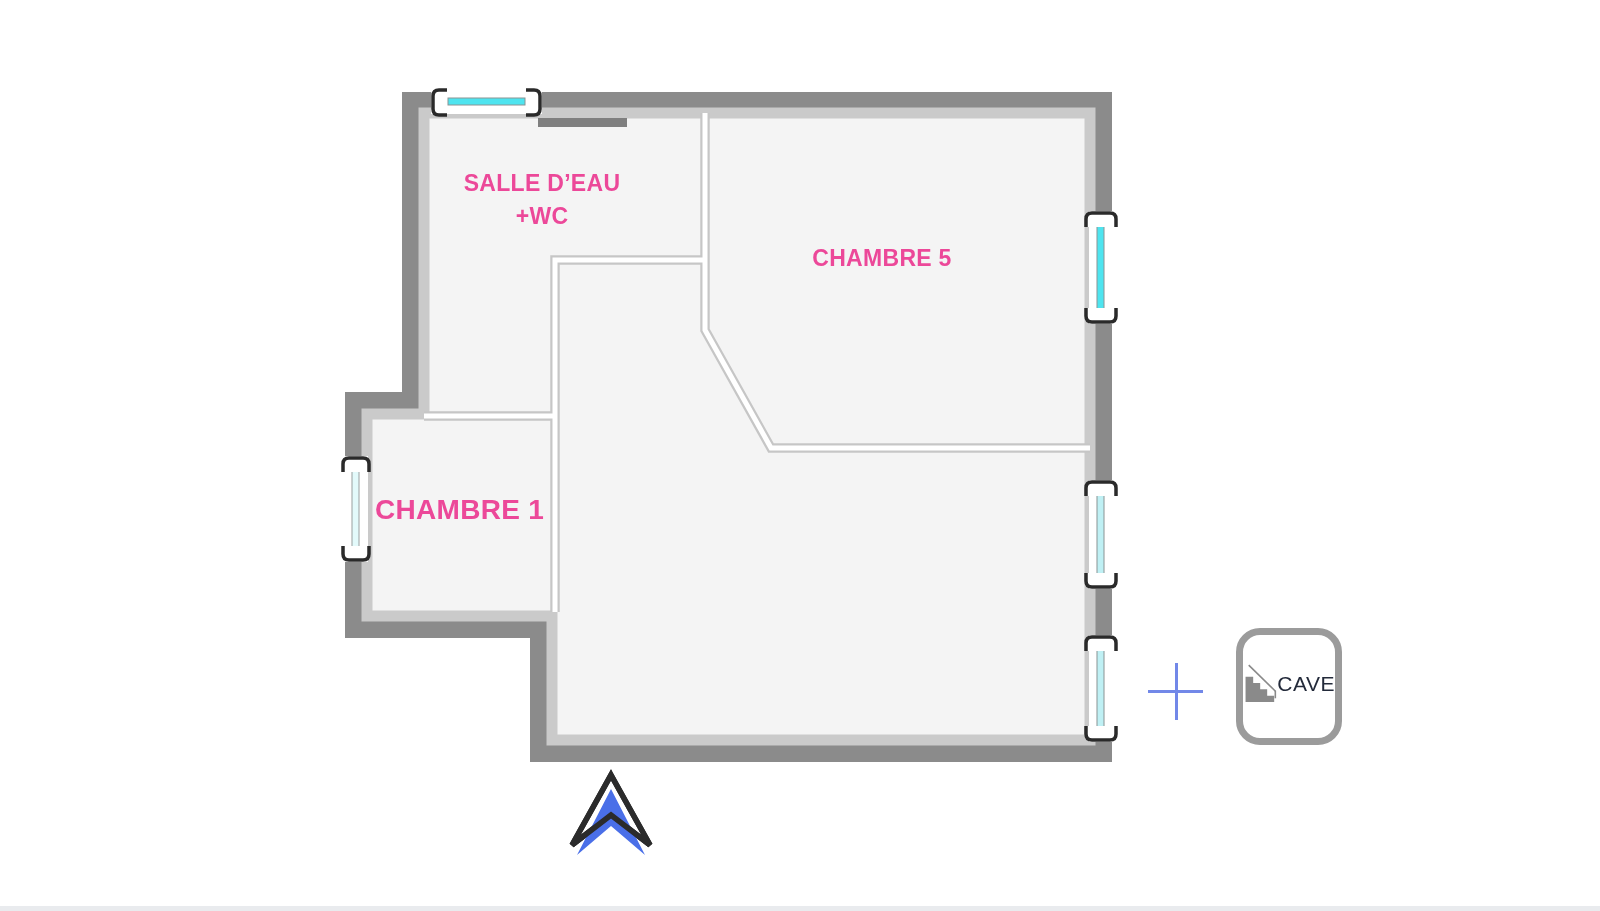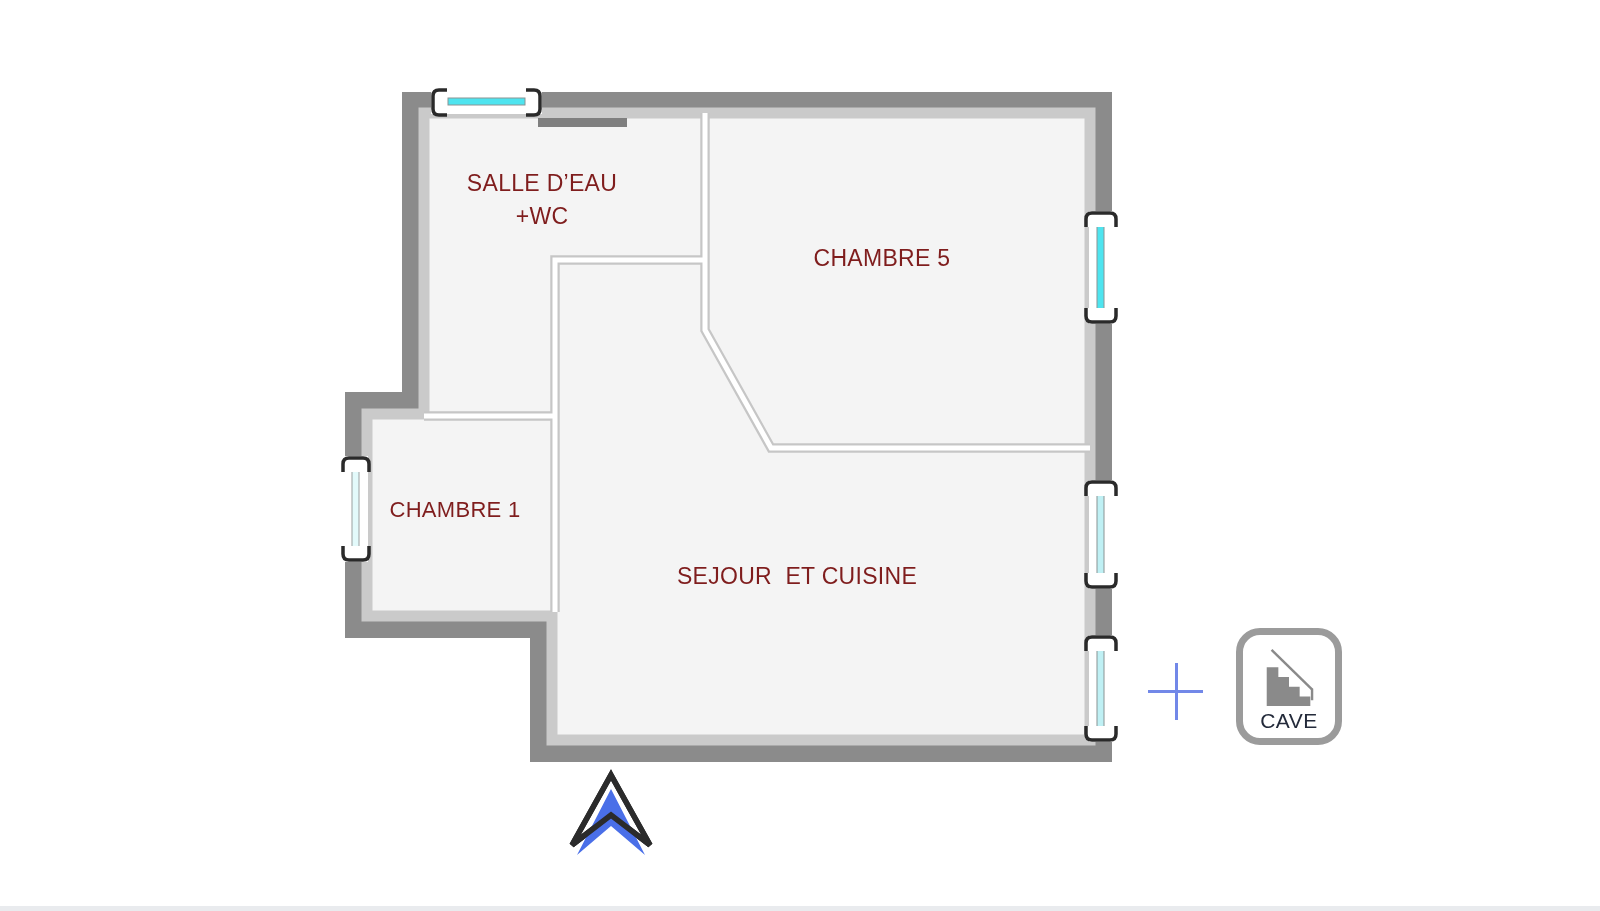--- a/index.html
+++ b/index.html
@@ -19,49 +19,49 @@
   }
   .plan-svg {
     position: absolute;
     left: 0;
     top: 0;
     width: 1600px;
     height: 911px;
   }
   .room-label {
     position: absolute;
-    font-weight: 400;
+    font-weight: 700;
     font-size: 23px;
     letter-spacing: 0.3px;
-    color: #7f1d1d;
+    color: #ec4899;
     text-align: center;
     line-height: 33px;
     white-space: pre-line;
     pointer-events: none;
   }
   .room-label.single {
     line-height: 26px;
     white-space: pre;
   }
   .label-salle-eau { left: 412px; top: 167px; width: 260px; }
   .label-chambre2  { left: 782px; top: 245px; width: 200px; }
-  .label-chambre1  { left: 375px; top: 497px; width: 160px; font-size: 22px; }
+  .label-chambre1  { left: 375px; top: 497px; width: 160px; font-size: 28px; }
   .label-sejour    { left: 647px; top: 563px; width: 300px; }
   .cave-button {
     position: absolute;
     left: 1236px;
     top: 628px;
     width: 106px;
     height: 117px;
     box-sizing: border-box;
     background: #ffffff;
     border: 7px solid #9b9b9b;
     border-radius: 24px;
     display: flex;
-    flex-direction: column;
+    flex-direction: row;
     align-items: center;
     justify-content: flex-end;
     padding-bottom: 6px;
     cursor: pointer;
   }
   .cave-stairs {
     width: 54px;
     height: 62px;
     margin-bottom: 2px;
   }
@@ -152,21 +152,20 @@
       <line x1="1148" y1="691.5" x2="1203" y2="691.5"></line>
       <line x1="1176.5" y1="663" x2="1176.5" y2="720"></line>
     </g>
 
   </svg>
 
   <div class="room-label label-salle-eau">SALLE D’EAU
 +WC</div>
   <div class="room-label single label-chambre2">CHAMBRE 5</div>
   <div class="room-label single label-chambre1">CHAMBRE 1</div>
-  <div class="room-label single label-sejour">SEJOUR  ET CUISINE</div>
 
   <div class="cave-button">
     <svg class="cave-stairs" viewBox="0 0 54 64">
       <path d="M4,62 L4,22 L16,22 L16,32 L27,32 L27,42 L38,42 L38,52 L49,52 L49,62 Z" fill="#8a8a8a"></path>
       <line x1="9" y1="4" x2="51" y2="45" stroke="#8a8a8a" stroke-width="2.5"></line>
       <line x1="50.8" y1="44" x2="50.8" y2="56" stroke="#8a8a8a" stroke-width="2.5"></line>
     </svg>
     <div class="cave-label">CAVE</div>
   </div>
 

